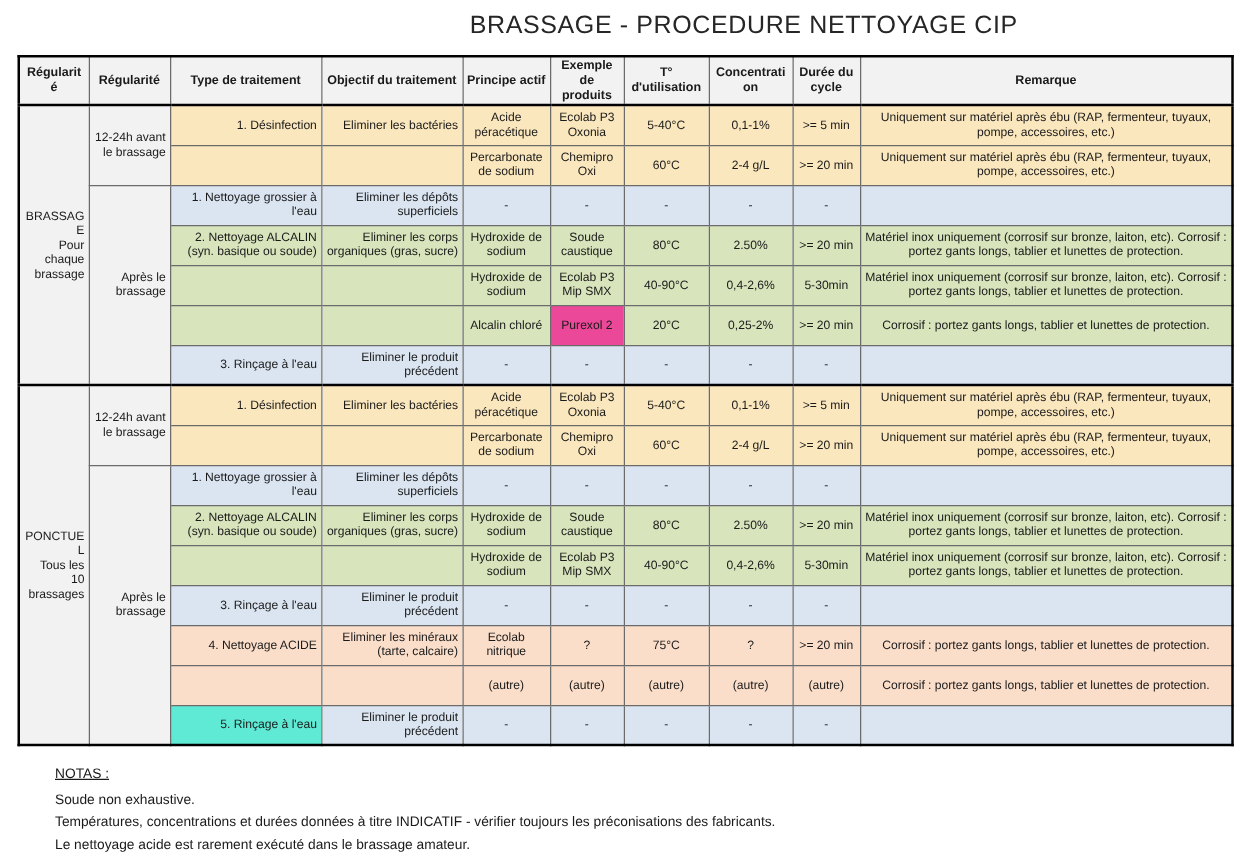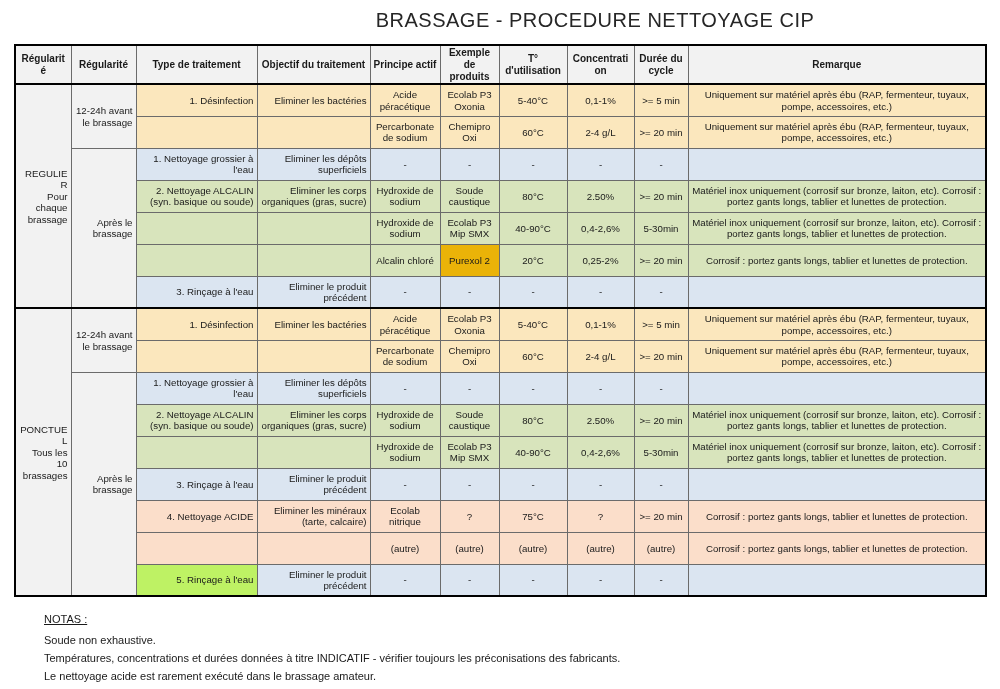--- a/index.html
+++ b/index.html
@@ -98,21 +98,21 @@
       <th>Exemple de produits</th>
       <th>T° d'utilisation</th>
       <th>Concentration</th>
       <th>Durée du cycle</th>
       <th>Remarque</th>
     </tr>
   </thead>
   <tbody>
       <tr class="section-start">
         <td class="col-reg" rowspan="7" style="background: rgb(242, 242, 242);">
-          <span class="reg-name">REGULIER</span>
+          <span class="reg-name">BRASSAGE</span>
           <span class="reg-sub">Pour chaque brassage</span>
         </td>
         <td class="col-when" rowspan="2" style="background: rgb(242, 242, 242);">12-24h avant le brassage</td>
         <td class="col-type" style="background: rgb(251, 231, 189);">1. Désinfection</td>
         <td class="col-obj" style="background: rgb(251, 231, 189);">Eliminer les bactéries</td>
         <td class="col-center" style="background: rgb(251, 231, 189);">Acide péracétique</td>
         <td class="col-center" style="background: rgb(251, 231, 189);">Ecolab P3 Oxonia</td>
         <td class="col-center" style="background: rgb(251, 231, 189);">5-40°C</td>
         <td class="col-center" style="background: rgb(251, 231, 189);">0,1-1%</td>
         <td class="col-center" style="background: rgb(251, 231, 189);">&gt;= 5 min</td>
@@ -156,21 +156,21 @@
         <td class="col-center" style="background: rgb(216, 228, 188);">Ecolab P3 Mip SMX</td>
         <td class="col-center" style="background: rgb(216, 228, 188);">40-90°C</td>
         <td class="col-center" style="background: rgb(216, 228, 188);">0,4-2,6%</td>
         <td class="col-center" style="background: rgb(216, 228, 188);">5-30min</td>
         <td class="col-remark" style="background: rgb(216, 228, 188);">Matériel inox uniquement (corrosif sur bronze, laiton, etc). Corrosif : portez gants longs, tablier et lunettes de protection.</td>
       </tr>
       <tr>
         <td class="col-type" style="background: rgb(216, 228, 188);"></td>
         <td class="col-obj" style="background: rgb(216, 228, 188);"></td>
         <td class="col-center" style="background: rgb(216, 228, 188);">Alcalin chloré</td>
-        <td class="col-center" style="background: #eab308;">Purexol 2</td>
+        <td class="col-center" style="background: #ec4899;">Purexol 2</td>
         <td class="col-center" style="background: rgb(216, 228, 188);">20°C</td>
         <td class="col-center" style="background: rgb(216, 228, 188);">0,25-2%</td>
         <td class="col-center" style="background: rgb(216, 228, 188);">&gt;= 20 min</td>
         <td class="col-remark" style="background: rgb(216, 228, 188);">Corrosif : portez gants longs, tablier et lunettes de protection.</td>
       </tr>
       <tr>
         <td class="col-type" style="background: rgb(219, 229, 241);">3. Rinçage à l'eau</td>
         <td class="col-obj" style="background: rgb(219, 229, 241);">Eliminer le produit précédent</td>
         <td class="col-center" style="background: rgb(219, 229, 241);">-</td>
         <td class="col-center" style="background: rgb(219, 229, 241);">-</td>
@@ -259,21 +259,21 @@
         <td class="col-type" style="background: rgb(251, 222, 202);"></td>
         <td class="col-obj" style="background: rgb(251, 222, 202);"></td>
         <td class="col-center" style="background: rgb(251, 222, 202);">(autre)</td>
         <td class="col-center" style="background: rgb(251, 222, 202);">(autre)</td>
         <td class="col-center" style="background: rgb(251, 222, 202);">(autre)</td>
         <td class="col-center" style="background: rgb(251, 222, 202);">(autre)</td>
         <td class="col-center" style="background: rgb(251, 222, 202);">(autre)</td>
         <td class="col-remark" style="background: rgb(251, 222, 202);">Corrosif : portez gants longs, tablier et lunettes de protection.</td>
       </tr>
       <tr>
-        <td class="col-type" style="background: #bef264;">5. Rinçage à l'eau</td>
+        <td class="col-type" style="background: #5eead4;">5. Rinçage à l'eau</td>
         <td class="col-obj" style="background: rgb(219, 229, 241);">Eliminer le produit précédent</td>
         <td class="col-center" style="background: rgb(219, 229, 241);">-</td>
         <td class="col-center" style="background: rgb(219, 229, 241);">-</td>
         <td class="col-center" style="background: rgb(219, 229, 241);">-</td>
         <td class="col-center" style="background: rgb(219, 229, 241);">-</td>
         <td class="col-center" style="background: rgb(219, 229, 241);">-</td>
         <td class="col-remark" style="background: rgb(219, 229, 241);"></td>
       </tr>
     </tbody>
 </table>

